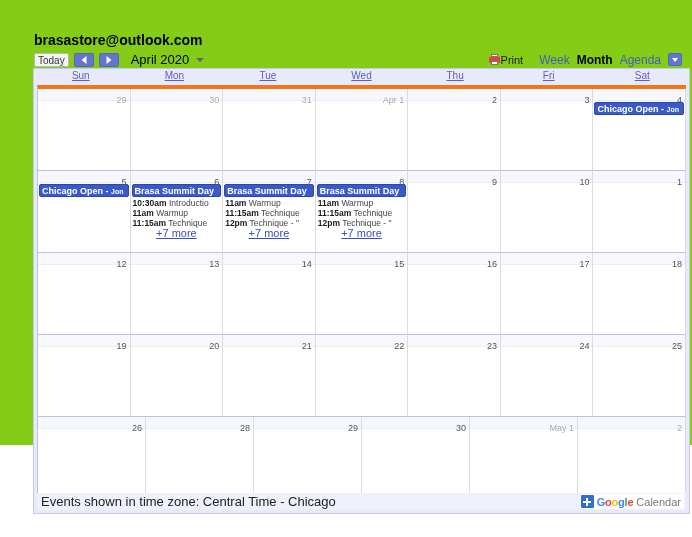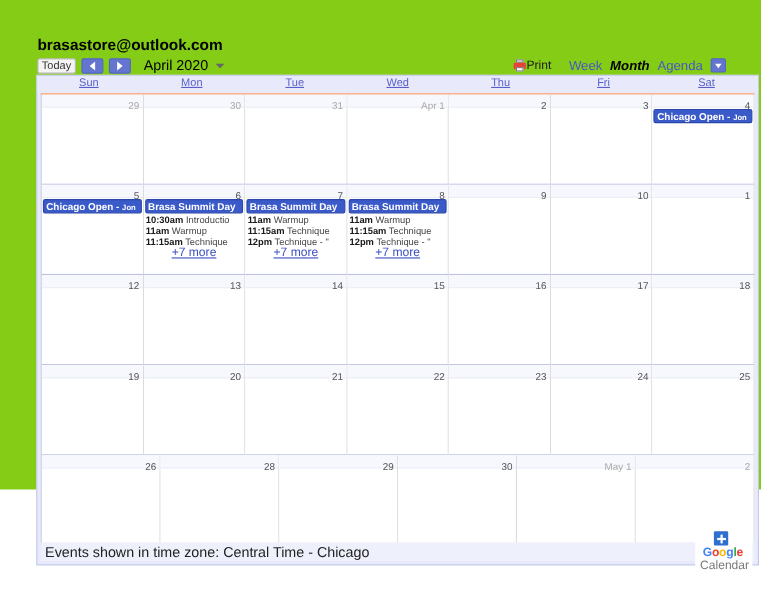--- a/index.html
+++ b/index.html
@@ -95,21 +95,21 @@
     width: 0; height: 0;
     border-left: 4px solid transparent;
     border-right: 4px solid transparent;
     border-top: 4px solid #666666;
     cursor: pointer;
   }
 
   
   .view-controls {
     position: absolute;
-    right: 32px;
+    right: 10px;
     top: 51px;
     height: 17px;
     display: flex;
     align-items: center;
   }
   .print-wrap {
     display: flex;
     align-items: center;
     margin-right: 9px;
     cursor: pointer;
@@ -150,21 +150,20 @@
   .view-link {
     font-size: 12px;
     color: #4a58c4;
     margin-left: 7px;
     cursor: pointer;
     white-space: nowrap;
   }
   .view-link.active {
     color: #000000;
     font-weight: bold;
-    font-style: italic;
   }
   .view-caret-btn {
     width: 14px;
     height: 13px;
     background: #6375ce;
     border: 1px solid #5566c0;
     border-radius: 2px;
     margin-left: 7px;
     position: relative;
     cursor: pointer;
@@ -205,21 +204,21 @@
     line-height: 14px;
     text-decoration: underline;
   }
 
   .grid {
     position: absolute;
     left: 3px;
     top: 16px;
     width: 649px;
     height: 410px;
-    border-top: 1px solid #f97316;
+    border-top: 4px solid #f97316;
     border-left: 1px solid #bcc2e2;
     background: #ffffff;
     box-sizing: border-box;
   }
 
   .week-row {
     display: flex;
     height: 82px;
     box-sizing: border-box;
   }
@@ -315,21 +314,20 @@
   .tz-text {
     font-size: 13px;
     color: #222222;
   }
   .gcal-logo {
     display: flex;
     align-items: center;
     background: #ffffff;
     padding: 1px 3px 1px 1px;
     cursor: pointer;
-    flex-direction: column;
   }
   .plus-box {
     width: 13px; height: 13px;
     background: #2f6fd0;
     position: relative;
     margin-right: 3px;
     border-radius: 1px;
   }
   .plus-box:before, .plus-box:after {
     content: "";

